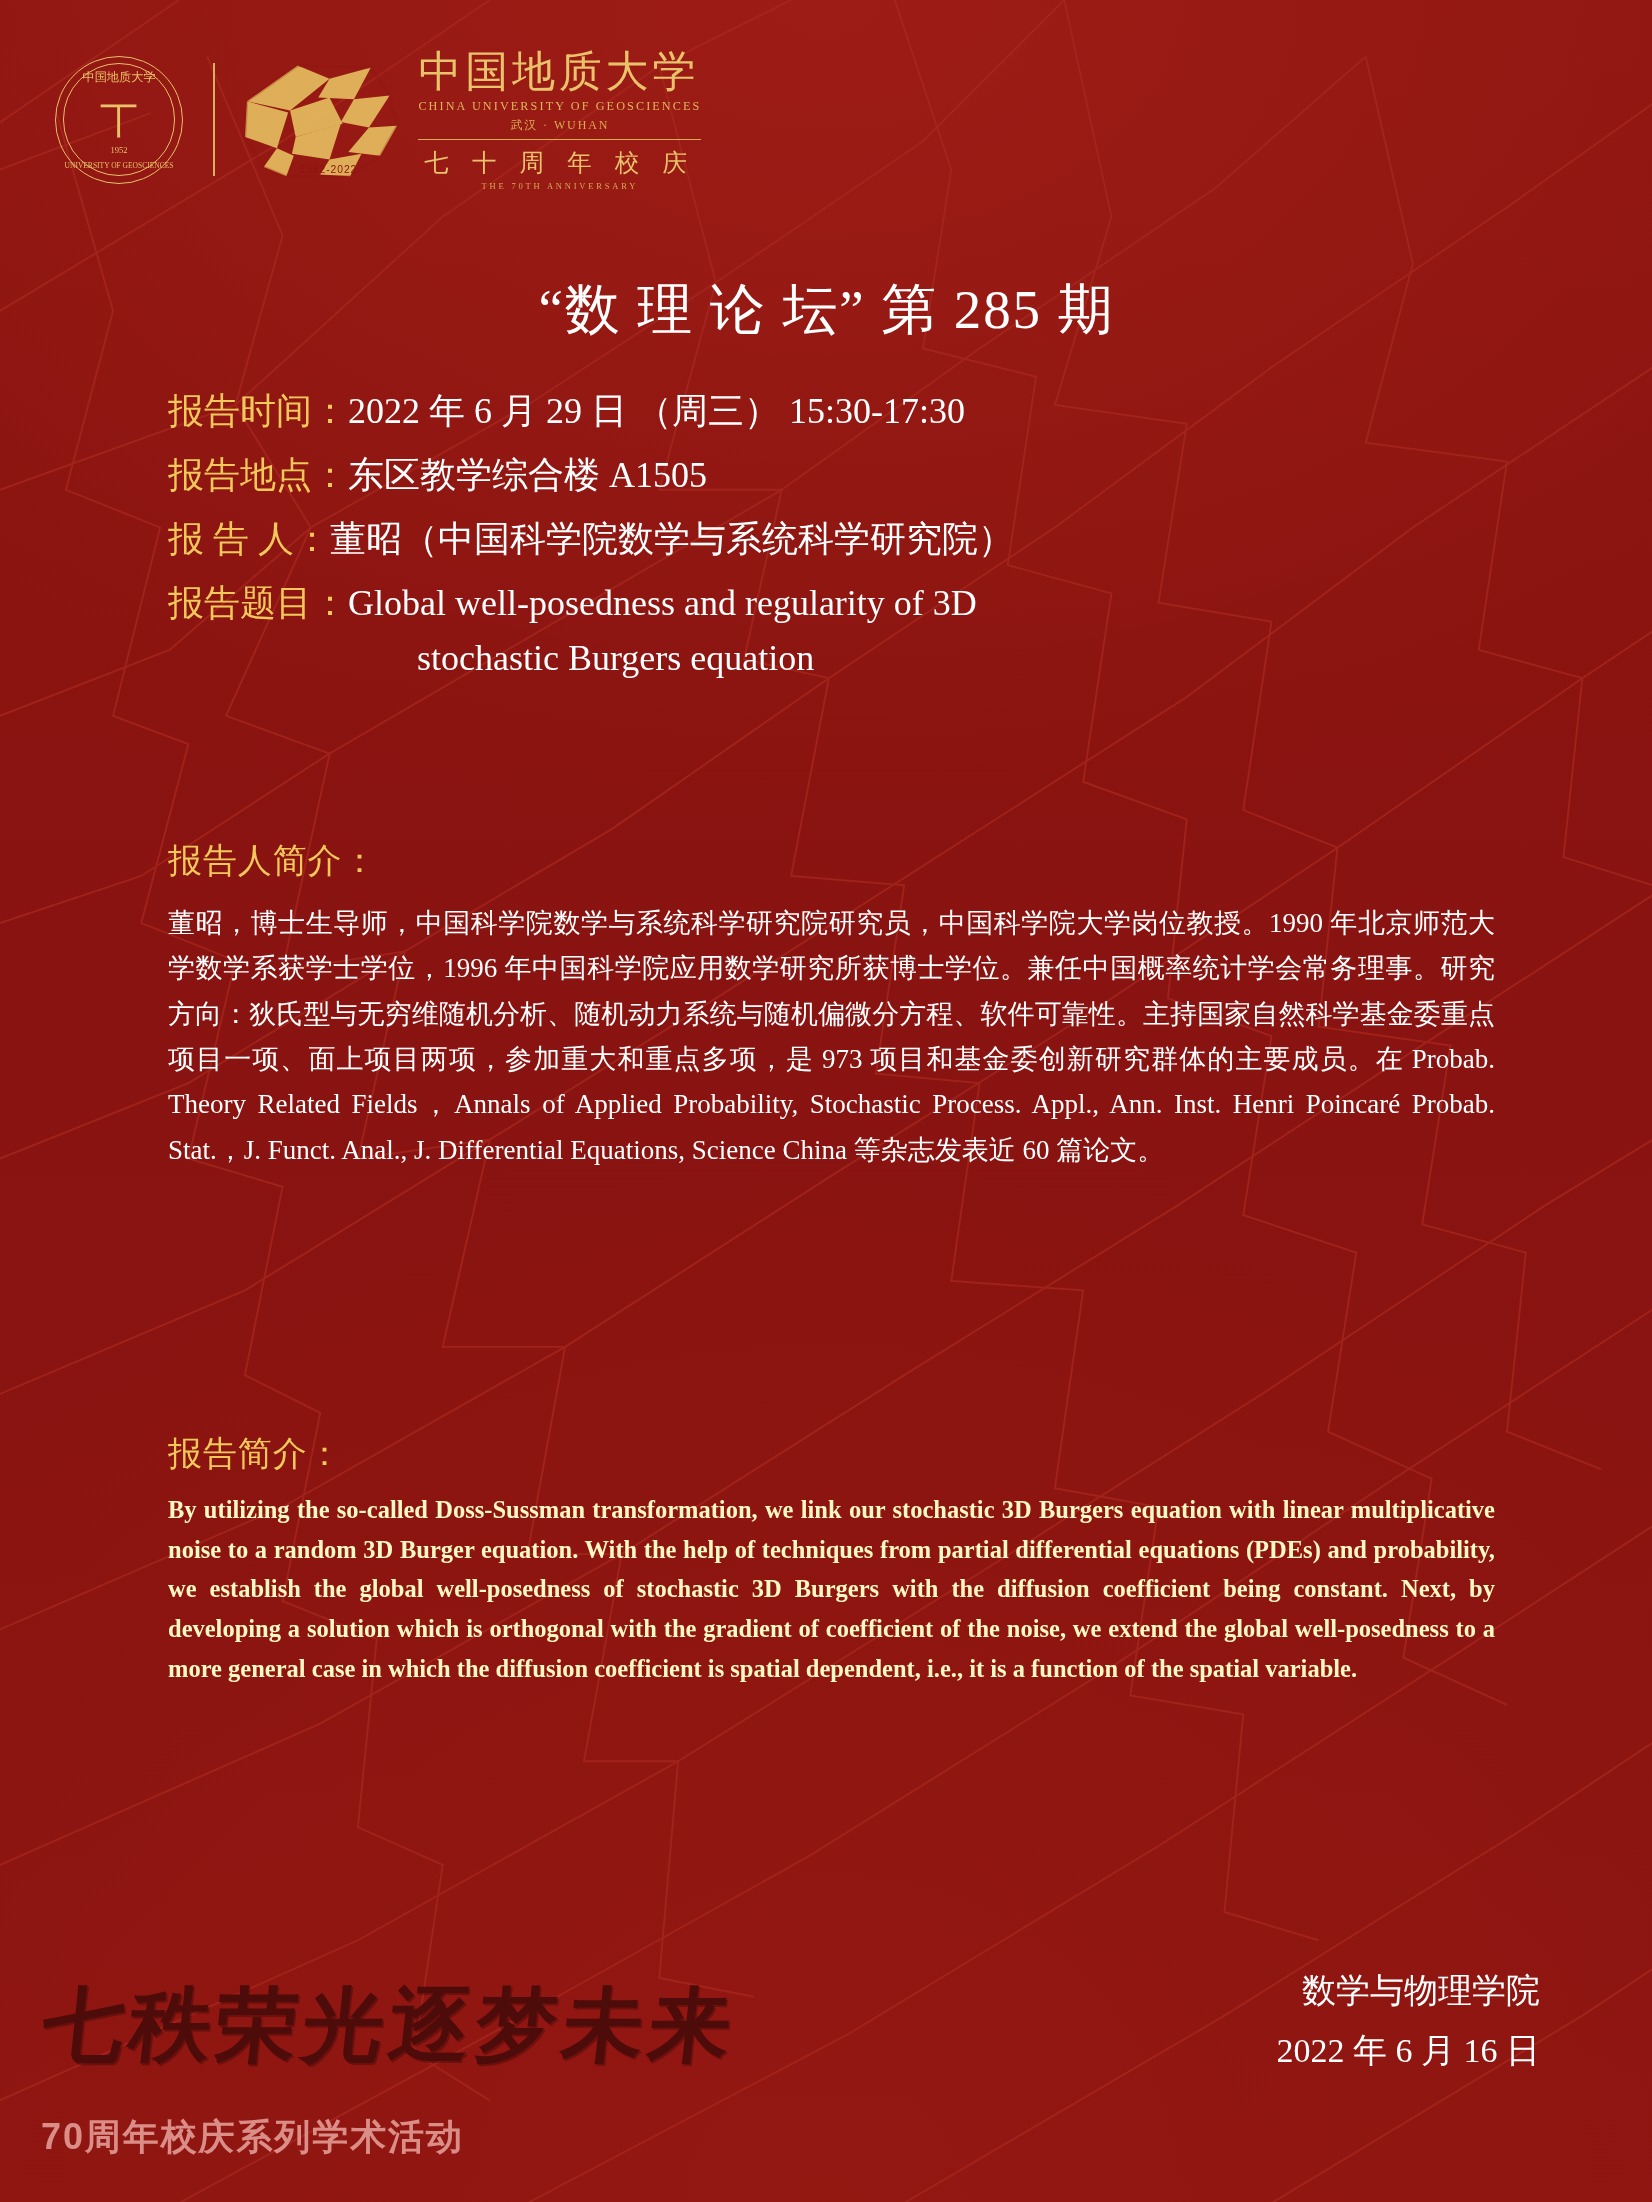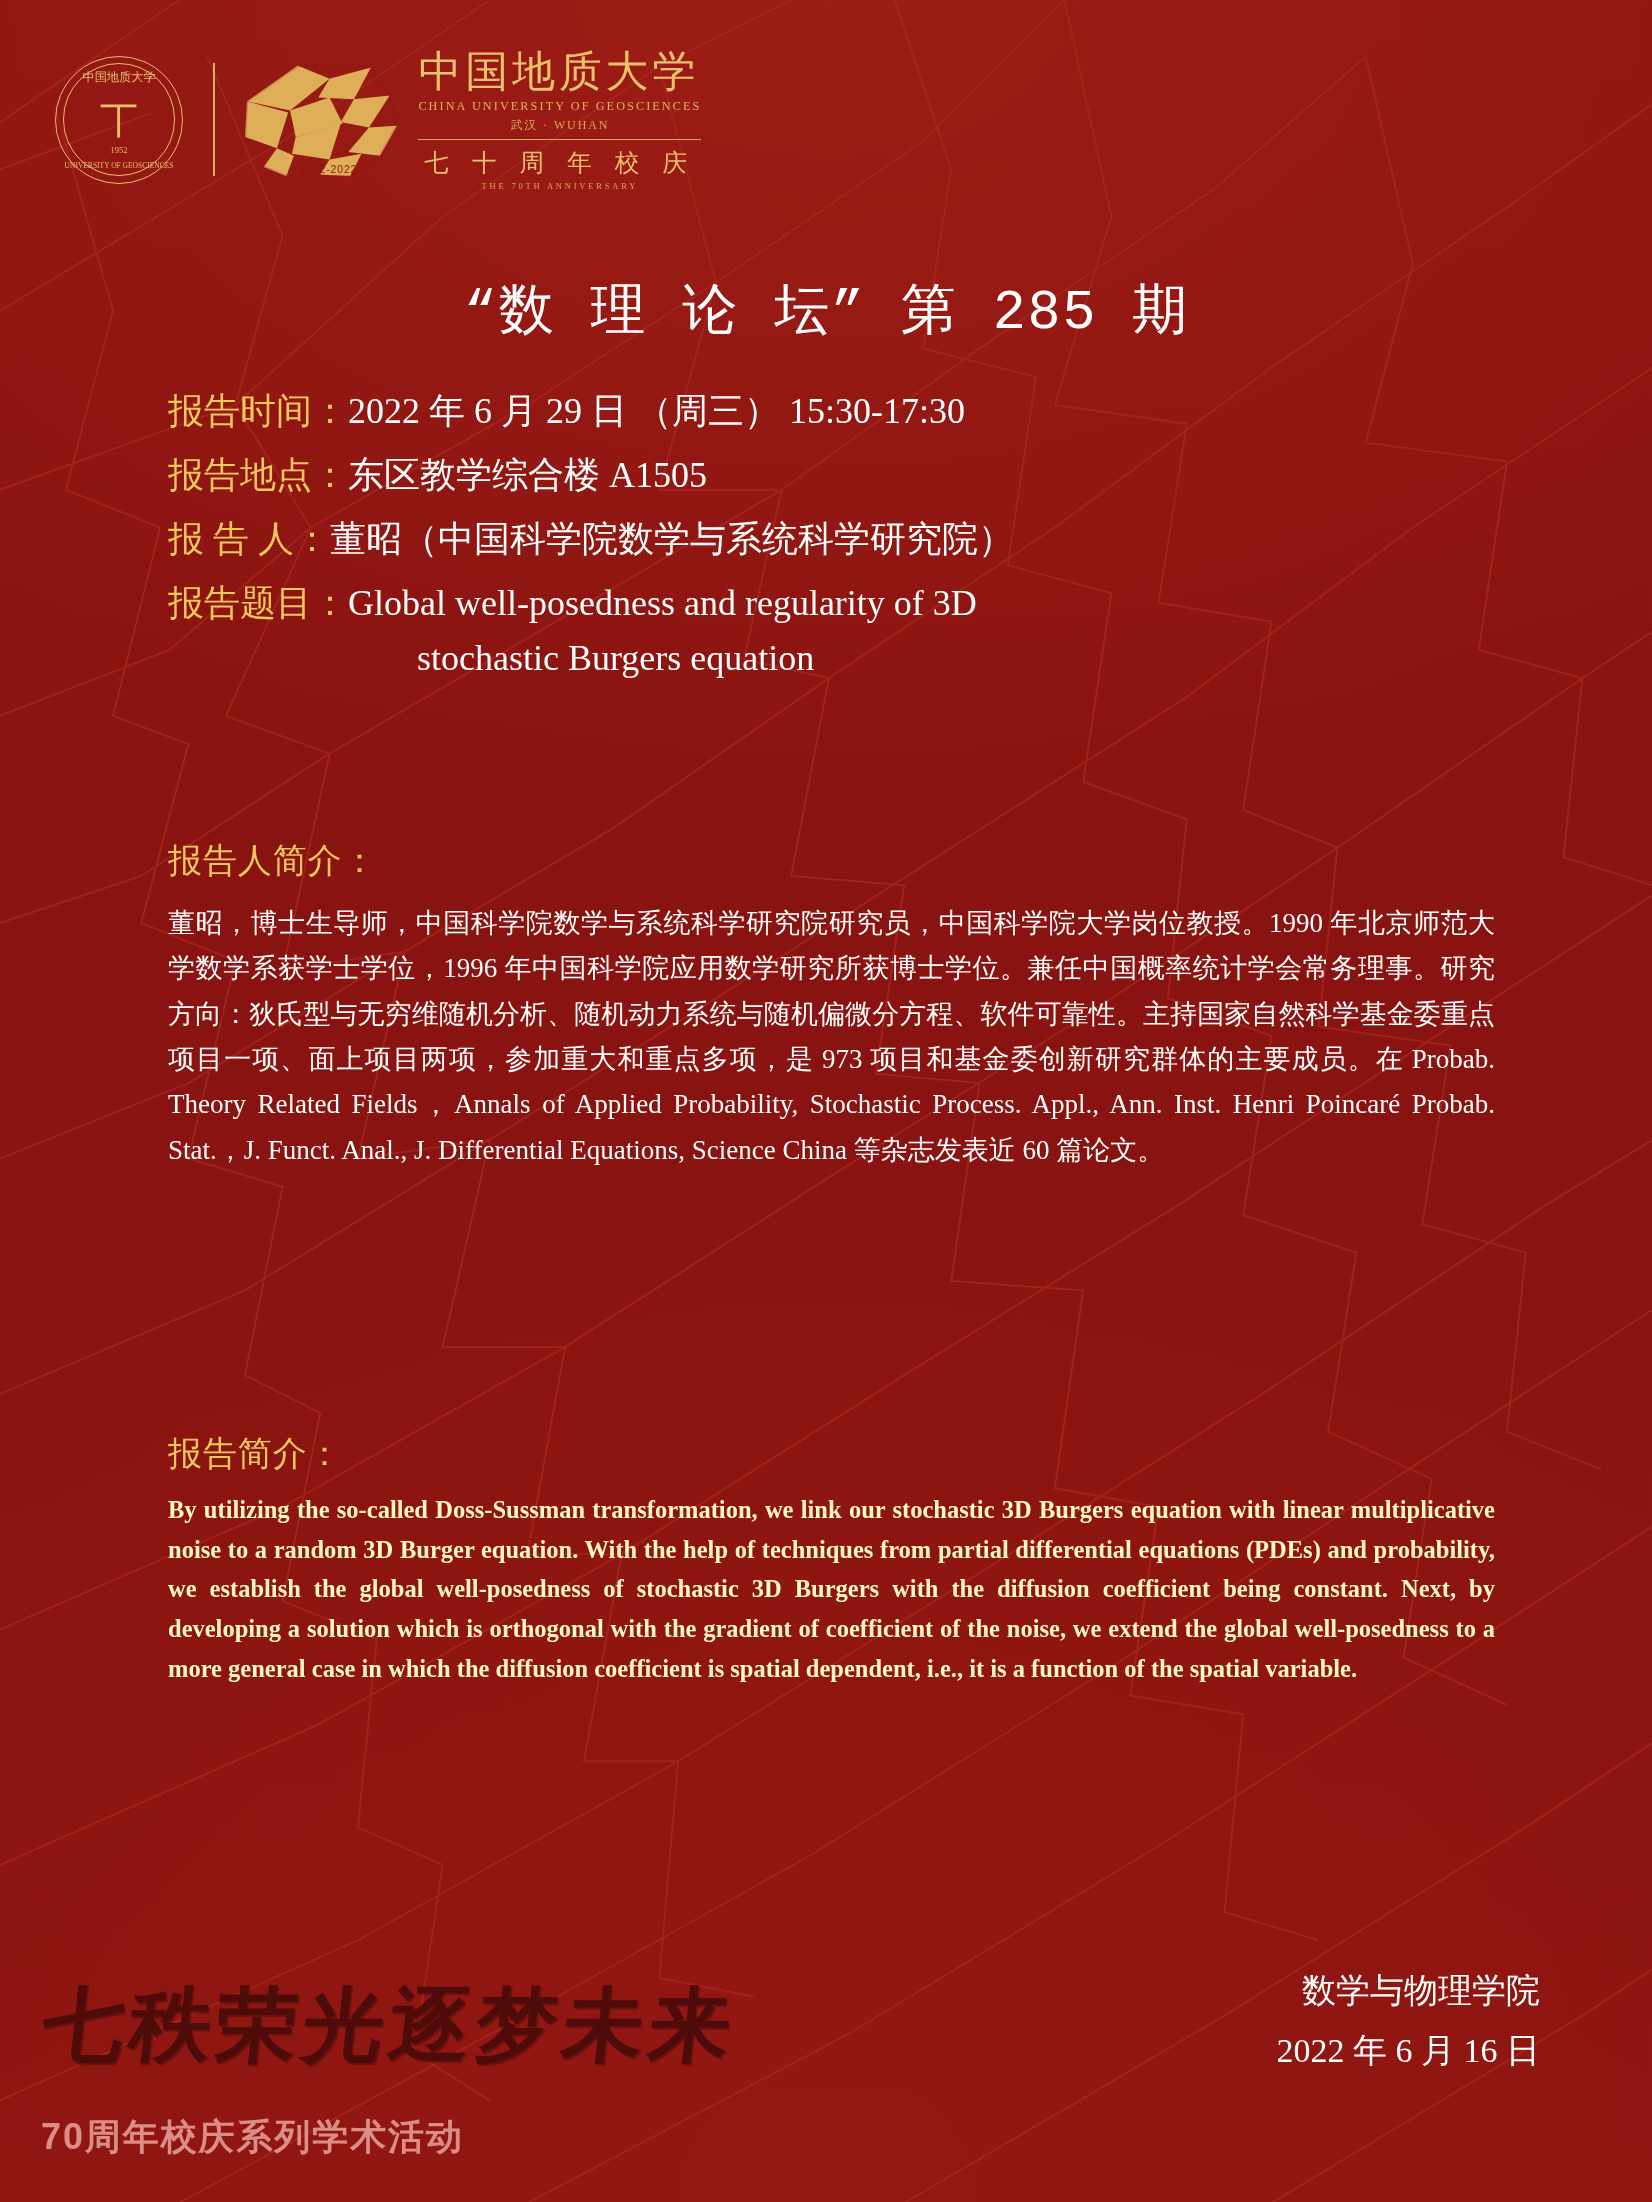--- a/index.html
+++ b/index.html
@@ -166,21 +166,21 @@
   
   .title {
     text-align: center;
     font-size: 55px;
     color: #ffffff;
     letter-spacing: 1.9px;
     margin-top: 0;
     position: absolute;
     top: 273px;
     left: 0; right: 0;
-    font-family: Liberation Mono, monospace;
+    font-family: Liberation Serif, serif;
   }
 
   
   .info-block {
     position: absolute;
     top: 386px;
     left: 168px;
     right: 113px;
   }
   .info-row {

